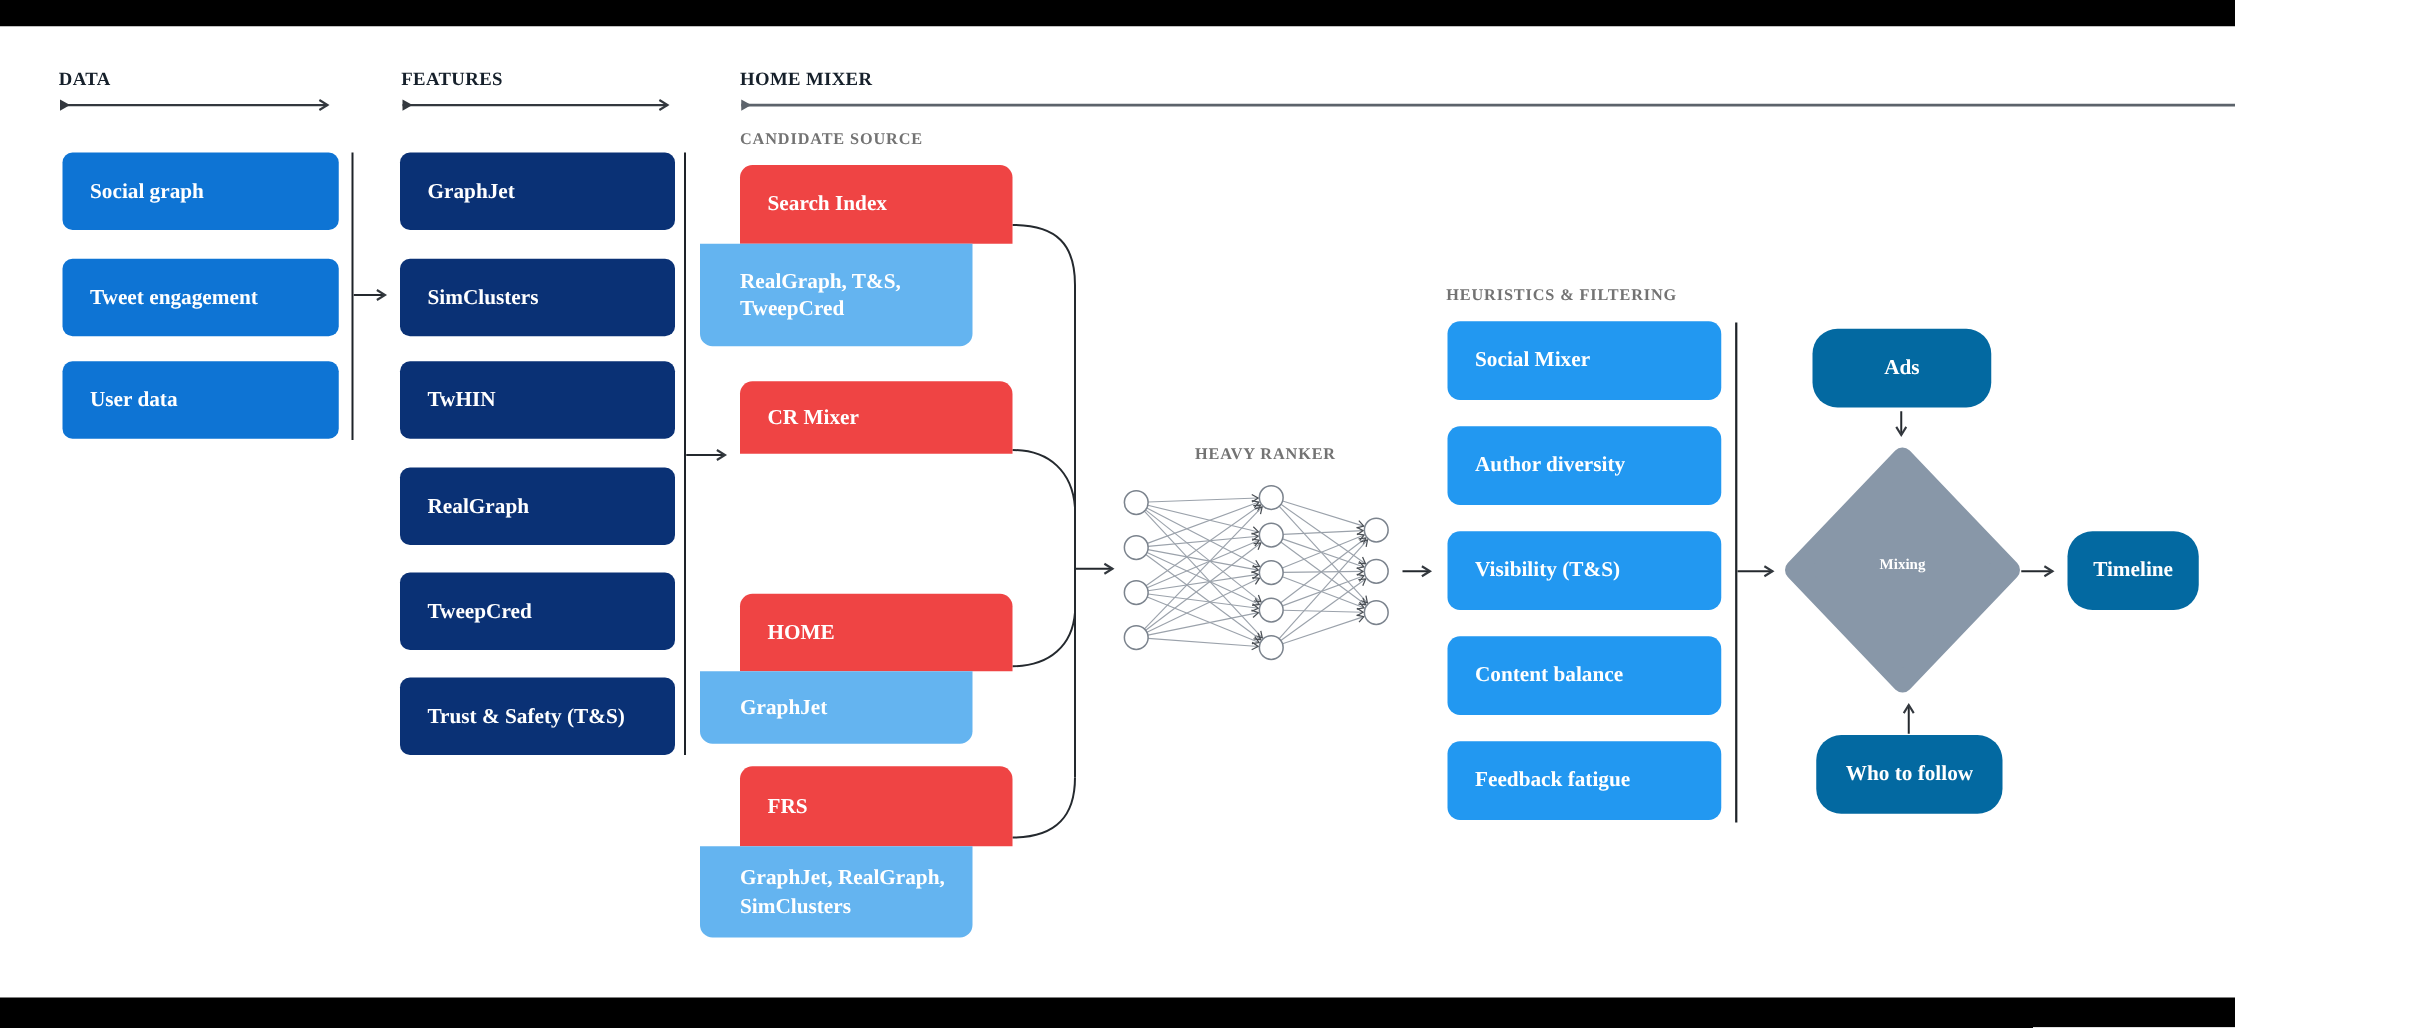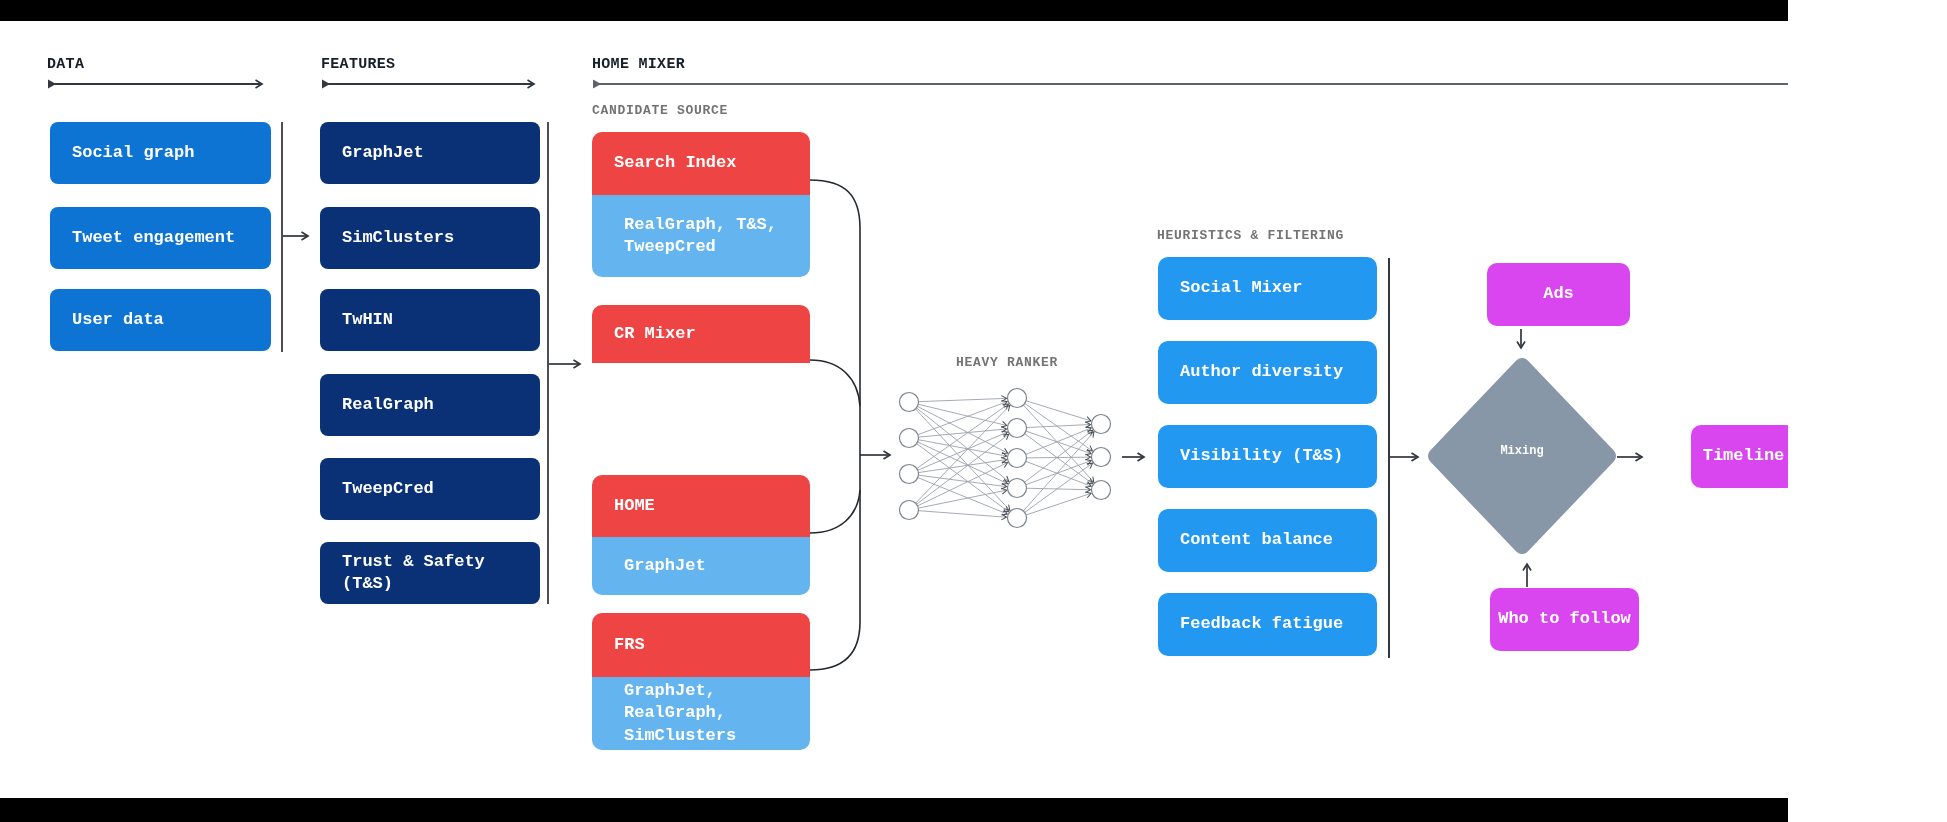--- a/index.html
+++ b/index.html
@@ -1,32 +1,32 @@
 <!DOCTYPE html>
 <html><head>
 <meta charset="utf-8">
 <style>
   html,body{margin:0;padding:0;background:#ffffff;}
   .canvas{position:relative;width:1788px;height:822px;background:#ffffff;overflow:hidden;
-          font-family:Liberation Mono, monospace;}
+          font-family:Liberation Serif, serif;}
   .bar{position:absolute;left:0;width:1947px;background:#000000;}
   .bar.top{top:0;height:21px;}
   .bar.bottom{bottom:0;height:24px;}
   .sec-h{position:absolute;top:56px;font-size:15px;font-weight:700;color:#16202b;letter-spacing:.3px;}
   .sub-h{position:absolute;font-size:13px;font-weight:700;color:#737373;letter-spacing:.7px;}
   .box{position:absolute;display:flex;align-items:center;color:#ffffff;
        font-size:17px;font-weight:700;border-radius:8px;padding-left:22px;box-sizing:border-box;
        line-height:1.3;}
   .box.center{justify-content:center;padding-left:0;}
   .data-box{background:#0e74d4;width:221px;height:62px;left:50px;}
   .feat-box{background:#0a3175;width:220px;height:62px;left:320px;}
   .cand-title{background:#ef4444;width:218px;left:592px;border-radius:10px 10px 0 0;}
-  .cand-sub{background:#64b4f0;width:218px;left:592px;border-radius:0 0 10px 10px;white-space:pre-line;padding-left:32px;}
+  .cand-sub{background:#64b4f0;width:218px;left:560px;border-radius:0 0 10px 10px;white-space:pre-line;padding-left:32px;}
   .heur-box{background:#2298f1;width:219px;height:63px;left:1158px;border-radius:10px;}
-  .side-box{background:#d946ef;height:63px;border-radius:10px;margin-left:37px;}
+  .side-box{background:#0369a1;height:63px;border-radius:20px;}
   .mix-label{position:absolute;left:1452px;top:444px;width:140px;text-align:center;
              color:#ffffff;font-size:12px;font-weight:700;}
   svg.overlay{position:absolute;left:0;top:0;}
 </style>
 </head>
 <body>
 
 <div class="canvas">
 
   <div class="bar top"></div>

